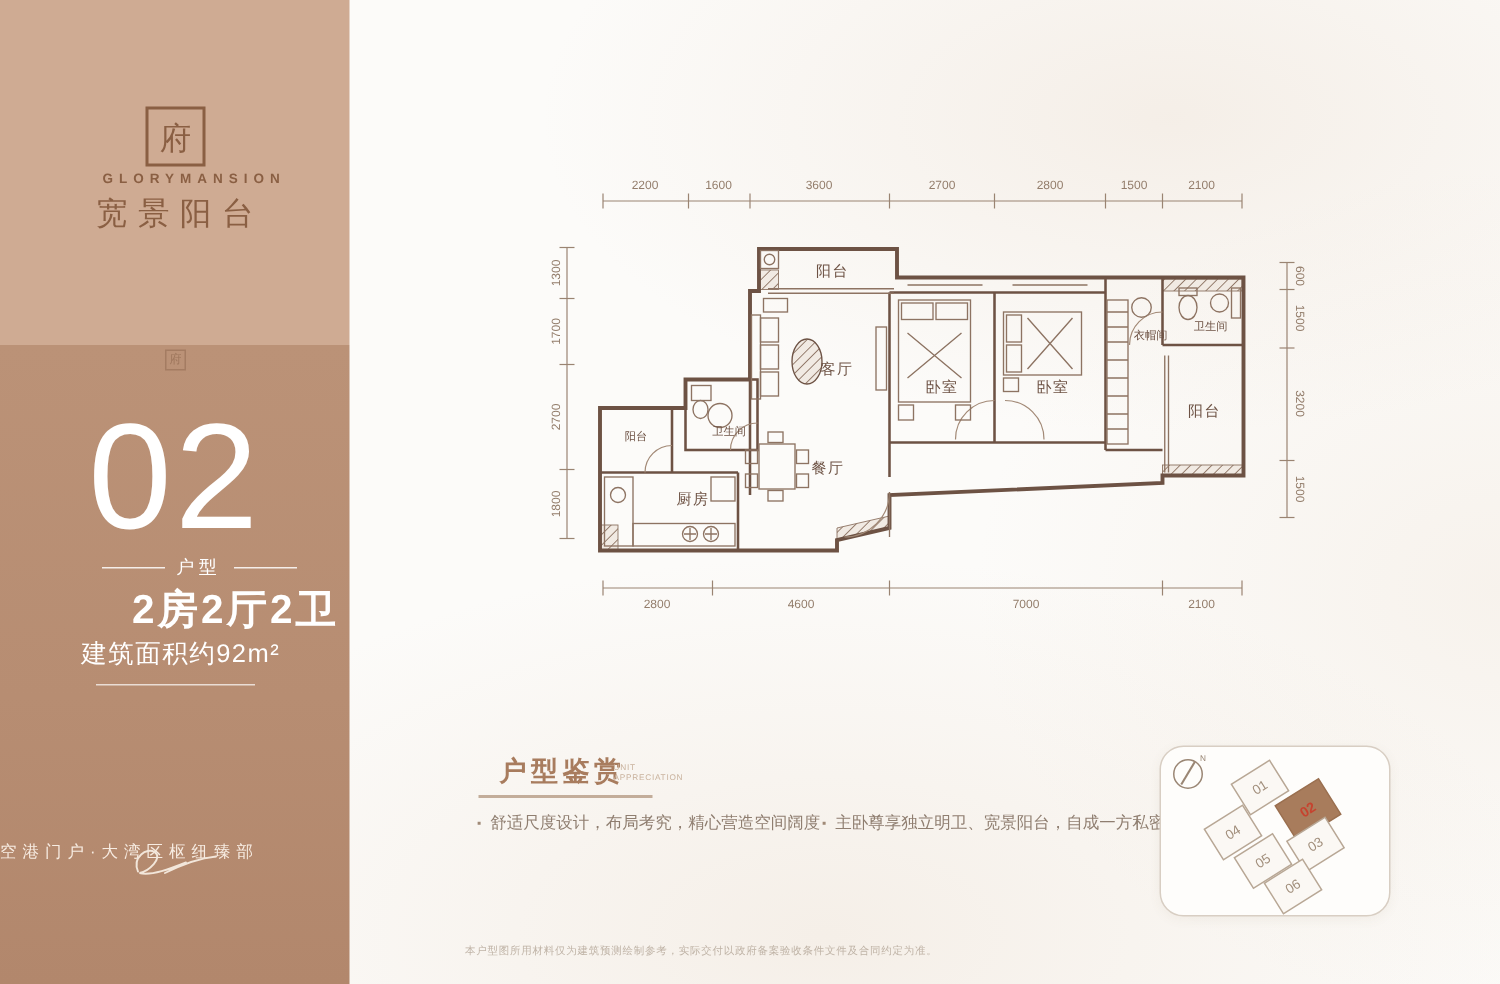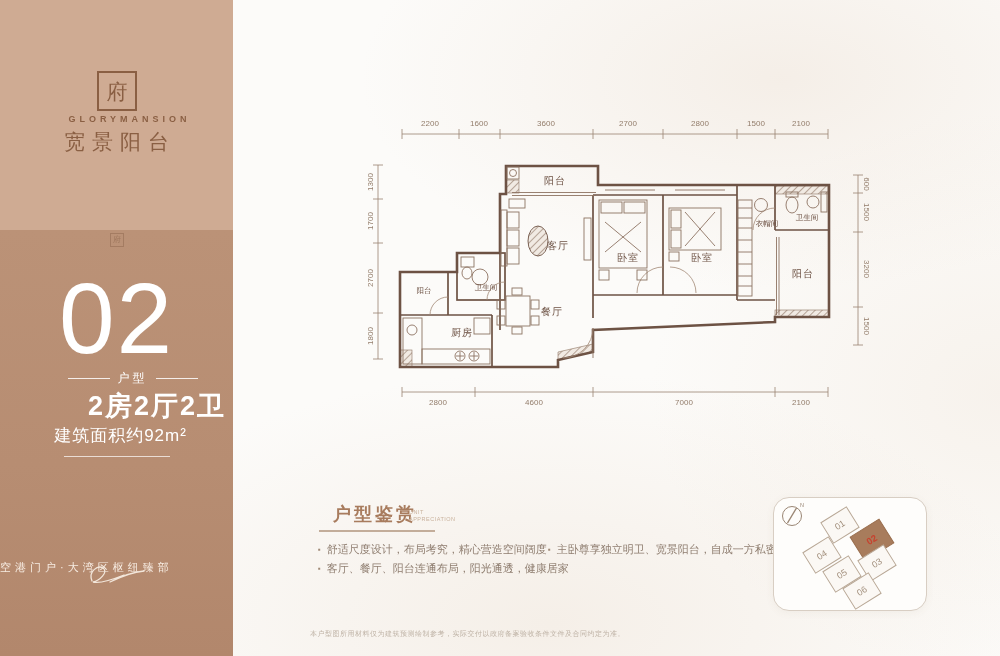--- a/index.html
+++ b/index.html
@@ -303,21 +303,20 @@
 
     <div class="appre-title">户型鉴赏</div>
     <div class="appre-sub">
       <div>UNIT</div>
       <div>APPRECIATION</div>
     </div>
     <div class="appre-underline"></div>
 
     <ul class="bullets left">
       <li>舒适尺度设计，布局考究，精心营造空间阔度</li>
-      <li>客厅、餐厅、阳台连通布局，阳光通透，健康居家</li>
     </ul>
     <ul class="bullets right">
       <li>主卧尊享独立明卫、宽景阳台，自成一方私密天地</li>
     </ul>
 
     <div class="disclaimer">本户型图所用材料仅为建筑预测绘制参考，实际交付以政府备案验收条件文件及合同约定为准。</div>
 
     <div class="minimap">
       <svg width="152" height="112" viewBox="0 0 152 112">
         <g>

